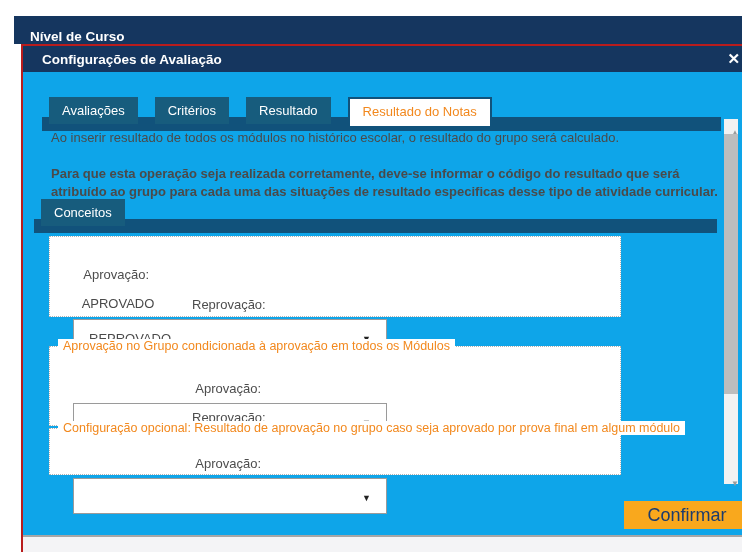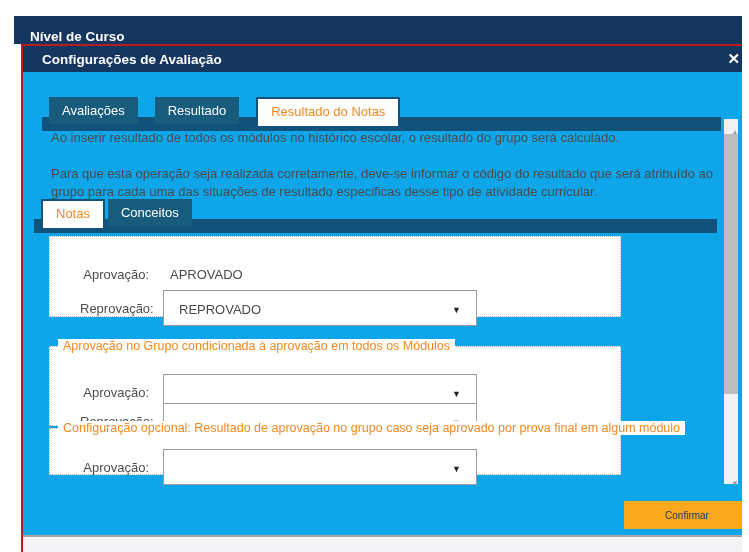--- a/index.html
+++ b/index.html
@@ -27,54 +27,54 @@
   .tabs { position:absolute; left:19px; top:44px; height:29px; display:flex; gap:17px; z-index:2; }
   .tab { height:27px; line-height:27px; padding:0 13px; background:#175c7d; color:#ffffff;
          font-size:13px; cursor:pointer; }
   .tab.active { height:29px; line-height:26px; background:#ffffff; color:#f2881d;
                 border:2px solid #11527b; border-bottom:none; }
   .tab-underline { position:absolute; left:19px; top:71px; width:679px; height:2px; background:#11527b; z-index:1; }
 
   
   .para { position:absolute; left:21px; width:690px; font-size:13px; color:#4a4a4a; line-height:18px; }
   .p1 { top:76px; }
-  .p2 { top:112px; }
+  .p2 { top:112px;font-weight:bold; }
 
   
   .subtabs { position:absolute; left:11px; top:146px; height:29px; display:flex; gap:3px; z-index:2; }
   .subtab-underline { position:absolute; left:11px; top:173px; width:683px; height:2px; background:#11527b; z-index:1; }
 
   
   .fieldset { position:absolute; left:26px; width:572px; border:1px dotted #b3b3b3; background:#ffffff; }
   .fs1 { top:190px; height:81px; }
   .fs2 { top:300px; height:80px; }
   .fs3 { top:382px; height:47px; }
   .legend { position:absolute; top:-8px; left:8px; background:#ffffff; padding:0 5px;
             color:#f2881d; font-size:12.5px; white-space:nowrap; }
-  .frow { position:absolute; left:0; display:flex; align-items:center; }
+  .frow { position:absolute; left:0; display:flex; align-items:center;flex-direction:column; }
   .flabel { width:83px; text-align:right; font-size:13px; color:#4d4d4d; margin-right:7px; flex:none; }
   .fvalue { font-size:13px; color:#4a4a4a; }
   .dd { position:relative; width:314px; height:36px; border:1px solid #9a9a9a; background:#ffffff;
         font-size:13px; color:#4a4a4a; line-height:24px; padding-left:8px; cursor:pointer; }
   .dd-arrow { position:absolute; right:8px; top:0; line-height:24px; font-size:9px; color:#222222; }
 
   
   .scrollbar { position:absolute; left:701px; top:73px; width:13px; height:365px; background:#f2f2f2; }
   .sb-btn { position:absolute; left:0; width:13px; height:14px; text-align:center; line-height:14px;
             font-size:8px; color:#9b9b9b; cursor:pointer; }
   .sb-up { top:0; }
   .sb-down { bottom:0; }
   .sb-thumb { position:absolute; left:0; top:15px; width:13px; height:260px; background:#bdbdbd; cursor:pointer; }
   .panel-edge { position:absolute; left:726px; top:73px; width:1px; height:365px; background:#dcdcdc; }
 
   
   .sep-line { position:absolute; left:0; top:489px; width:729px; height:2px; background:#a6a6a6; }
   .footer-strip { position:absolute; left:0; top:491px; width:729px; height:21px; background:#f4f4f6; }
   .confirm-btn { position:absolute; left:601px; top:455px; width:126px; height:28px;
-                 background:#f9a81d; color:#1d3c6d; font-size:10px; border:none;
+                 background:#f9a81d; color:#1d3c6d; font-size:18px; border:none;
                  display:flex; align-items:center; justify-content:center; cursor:pointer;
                  font-family:"Liberation Sans", sans-serif; }
 </style>
 </head>
 <body>
 
 <div class="screen">
 
   <div class="bg-right"></div>
 
@@ -84,30 +84,30 @@
 
   <div class="dialog">
 
     <div class="dlg-header">
       <span class="dlg-title">Configurações de Avaliação</span>
       <span class="close">✕</span>
     </div>
 
     <div class="tabs">
       <div class="tab">Avaliações</div>
+      <div class="tab">Critérios</div>
       <div class="tab">Resultado</div>
       <div class="tab active">Resultado do Notas</div>
     </div>
     <div class="tab-underline"></div>
 
     <div class="para p1">Ao inserir resultado de todos os módulos no histórico escolar, o resultado do grupo será calculado.</div>
     <div class="para p2">Para que esta operação seja realizada corretamente, deve-se informar o código do resultado que será atribuído ao grupo para cada uma das situações de resultado especificas desse tipo de atividade curricular.</div>
 
     <div class="subtabs">
-      <div class="tab active">Notas</div>
       <div class="tab">Conceitos</div>
     </div>
     <div class="subtab-underline"></div>
 
     <div class="fieldset fs1">
       <div class="frow" style="top:16px; left:16px;">
         <span class="flabel">Aprovação:</span>
         <span class="fvalue">APROVADO</span>
       </div>
       <div class="frow" style="top:46px; left:16px;">

